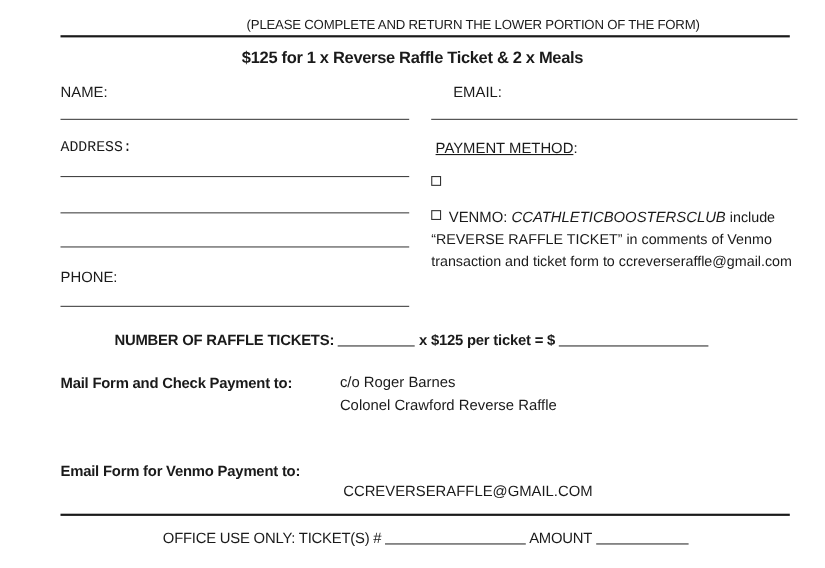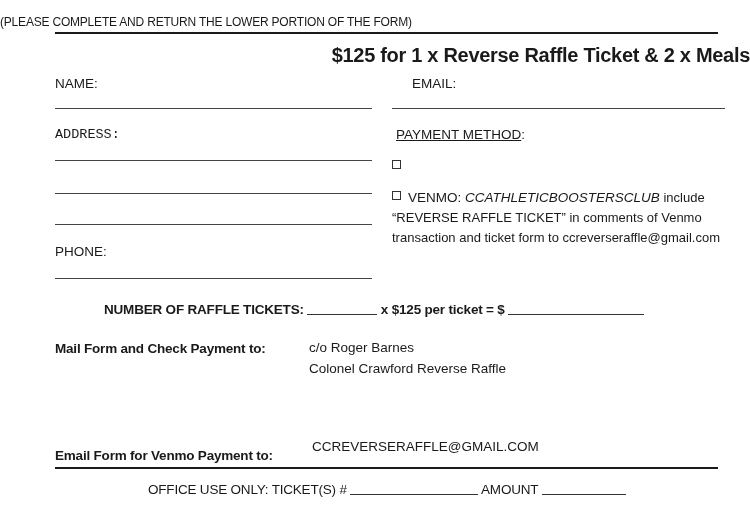--- a/index.html
+++ b/index.html
@@ -1,23 +1,23 @@
 <!DOCTYPE html>
 <html><head>
 <meta charset="utf-8">
 <style>
   html, body { margin: 0; padding: 0; background: #ffffff; }
   body {
     width: 750px; height: 516px; position: relative; overflow: hidden;
     font-family: "Liberation Sans", sans-serif; color: #1a1a1a;
   }
   .abs { position: absolute; white-space: nowrap; }
-  .instr { top: 15px; left: 0; width: 636px; text-align: left; font-size: 12px; letter-spacing: -0.2px; }
+  .instr { top: 15px; left: 0; width: 636px; text-align: right; font-size: 12px; letter-spacing: -0.2px; }
   .rule-thick { position: absolute; height: 2px; background: #1a1a1a; }
-  .title { top: 44px; left: 0; width: 750px; text-align: right; font-size: 20px; font-weight: bold; letter-spacing: -0.3px; }
+  .title { top: 44px; left: 0; width: 750px; text-align: center; font-size: 15px; font-weight: bold; letter-spacing: -0.3px; }
   .label { font-size: 13.5px; }
   .line { position: absolute; height: 1px; background: #444; }
   .under { text-decoration: underline; }
   .box { display: inline-block; width: 7px; height: 7px; border: 1px solid #333; margin-right: 7px; vertical-align: 2px; }
   .venmo-text { font-size: 13px; line-height: 20px; }
   .bold { font-weight: bold; }
   .blank { display: inline-block; border-bottom: 1px solid #333; height: 12px; vertical-align: -1px; }
   .addr { font-size: 13.5px; line-height: 20.5px; }
 </style>
 </head>
@@ -59,20 +59,20 @@
 <div class="abs bold" style="top:302px; left:104px; font-size:13.5px; letter-spacing:-0.2px;">
   <span>NUMBER OF RAFFLE TICKETS: </span><span class="blank" style="width:70px;"></span><span> x $125 per ticket = $ </span><span class="blank" style="width:136px;"></span>
 </div>
 
 <div class="abs bold" style="top:341px; left:55px; font-size:13.5px; letter-spacing:-0.2px;">Mail Form and Check Payment to:</div>
 <div class="abs addr" style="top:338px; left:309px;">
   <div>c/o Roger Barnes</div>
   <div>Colonel Crawford Reverse Raffle</div>
 </div>
 
-<div class="abs bold" style="top:448px; left:55px; font-size:13.5px; letter-spacing:-0.2px;">Email Form for Venmo Payment to:</div>
+<div class="abs bold" style="top:421px; left:55px; font-size:13.5px; letter-spacing:-0.2px;">Email Form for Venmo Payment to:</div>
 <div class="abs label" style="top:439px; left:296px;margin-left:16px;">CCREVERSERAFFLE@GMAIL.COM</div>
 
 <div class="rule-thick" style="top:467px; left:55px; width:663px;"></div>
 
 <div class="abs label" style="top:482px; left:148px; letter-spacing:-0.2px;">
   <span>OFFICE USE ONLY: TICKET(S) # </span><span class="blank" style="width:128px;"></span><span> AMOUNT </span><span class="blank" style="width:84px;"></span>
 </div>
 
 </body></html>

